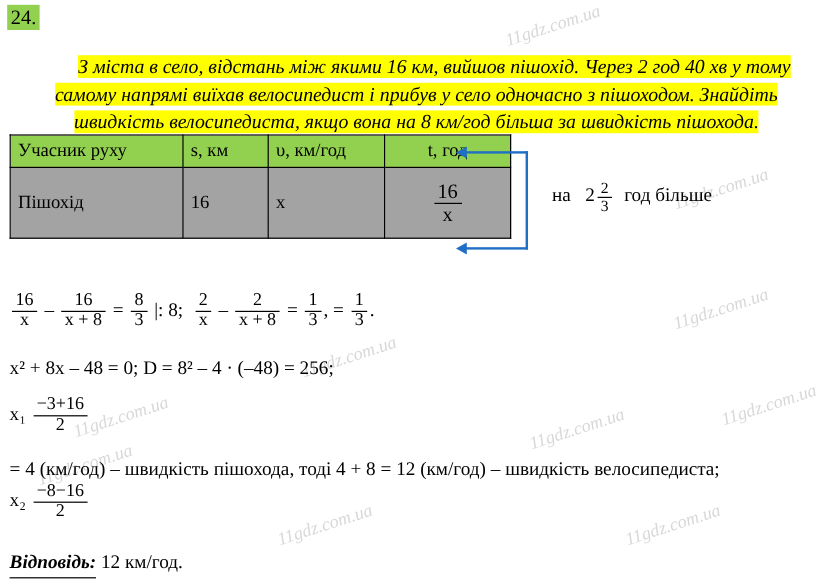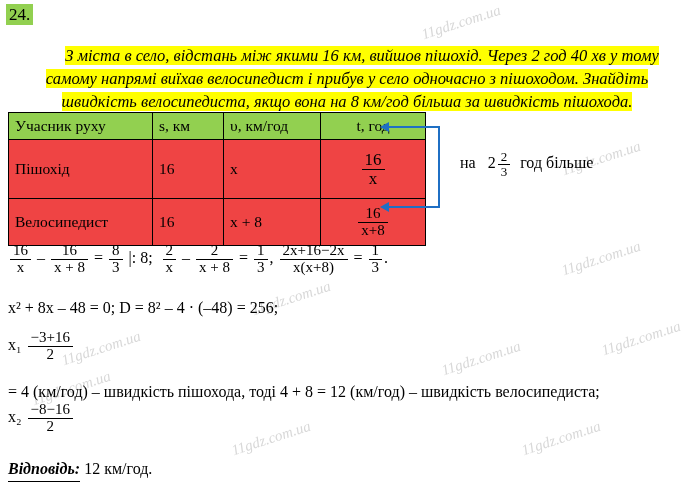--- a/index.html
+++ b/index.html
@@ -78,21 +78,21 @@
     top: 112px;
     border-collapse: collapse;
     font-size: 15.5px;
   }
   table.soltable th,
   table.soltable td {
     border: 1px solid #000;
     padding: 3px 6px;
     text-align: left;
     vertical-align: middle;
-    background: #ef4444;
+    background: #a3a3a3;
   }
   table.soltable thead th {
     background: #92d050;
     font-weight: normal;
     height: 20px;
   }
   .c1 { width: 131px; }
   .c2 { width: 58px; }
   .c3 { width: 84px; }
   .c4 { width: 92px; text-align: center !important; margin-left: 28px; }
@@ -248,31 +248,20 @@
           <td class="c1">Пішохід</td>
           <td class="c2">16</td>
           <td class="c3">x</td>
           <td class="c4">
             <span class="frac big">
               <span class="num">16</span>
               <span class="den">x</span>
             </span>
           </td>
         </tr>
-        <tr class="row-tall2">
-          <td class="c1">Велосипедист</td>
-          <td class="c2">16</td>
-          <td class="c3">x + 8</td>
-          <td class="c4">
-            <span class="frac">
-              <span class="num">16</span>
-              <span class="den">x+8</span>
-            </span>
-          </td>
-        </tr>
       </tbody>
     </table>
 
     <div class="bracket">
       <div class="vline"></div>
       <div class="htop"></div>
       <div class="hbot"></div>
       <div class="arrow-top"></div>
       <div class="arrow-bot"></div>
     </div>
@@ -288,21 +277,20 @@
       <span>–</span>
       <span class="frac"><span class="num">16</span><span class="den">x + 8</span></span>
       <span>=</span>
       <span class="frac"><span class="num">8</span><span class="den">3</span></span>
       <span>|: 8;</span>&nbsp;
       <span class="frac"><span class="num">2</span><span class="den">x</span></span>
       <span>–</span>
       <span class="frac"><span class="num">2</span><span class="den">x + 8</span></span>
       <span>=</span>
       <span class="frac"><span class="num">1</span><span class="den">3</span></span><span>,</span>
-      <span class="frac"><span class="num">2x+16−2x</span><span class="den">x(x+8)</span></span>
       <span>=</span>
       <span class="frac"><span class="num">1</span><span class="den">3</span></span><span>.</span>
     </div>
 
     <div class="eqline eq2">x² + 8x – 48 = 0; D = 8² – 4 · (–48) = 256;</div>
 
     <div class="eqline eq3">
       <span>x₁</span>
       <span class="frac"><span class="num">−3+16</span><span class="den">2</span></span>
     </div>

